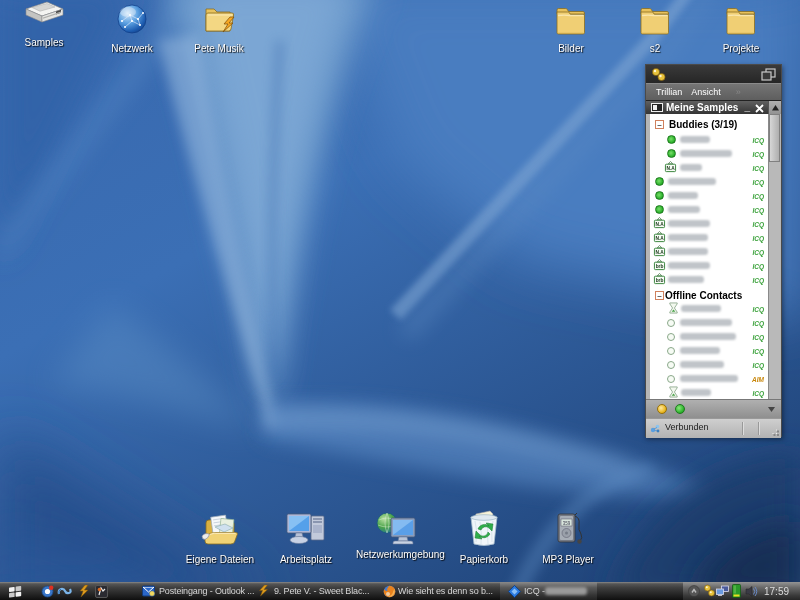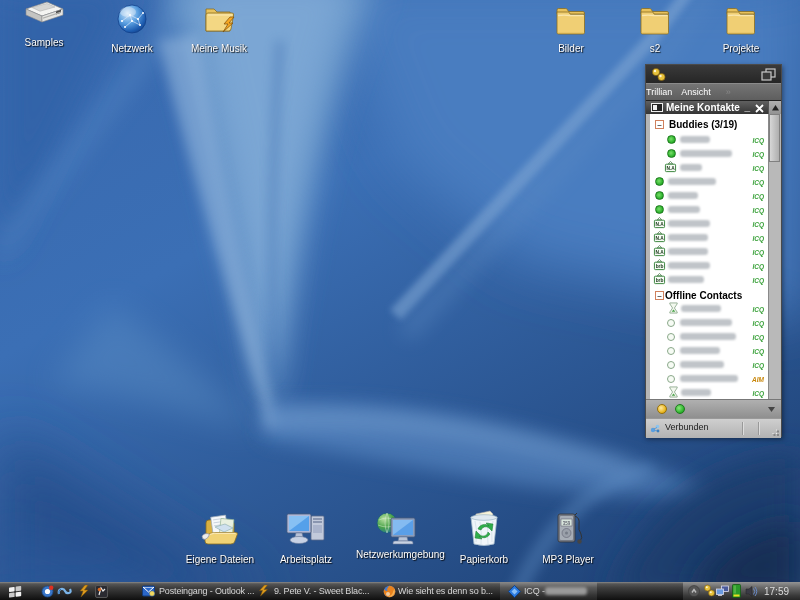--- a/index.html
+++ b/index.html
@@ -3,21 +3,21 @@
 *{margin:0;padding:0;box-sizing:border-box}
 html,body{width:800px;height:600px;overflow:hidden;font-family:"Liberation Sans",sans-serif}
 #desk{position:absolute;left:0;top:0;width:800px;height:600px}
 .di{position:absolute;text-align:center;color:#fff;font-size:10px}
 .di .lb{color:#fff;text-shadow:1px 1px 1px rgba(0,0,0,.85),0 0 1px rgba(0,0,0,.4);white-space:nowrap}
 #tb{position:absolute;left:0;top:582px;width:800px;height:18px;background:linear-gradient(to bottom,#8a8a8a 0,#565656 10%,#3e3e3e 32%,#252525 68%,#0f0f0f 100%);color:#ddd;font-size:10px}
 .di svg{display:block;margin:0 auto}
 .di .lb{margin-top:1px}
 #tw{position:absolute;left:645px;top:64px;width:137px;height:373px;border:1px solid #4a4a4a;background:#9c9c9c;box-shadow:1px 2px 5px rgba(0,0,0,.45)}
 #tw .tit{height:18px;background:linear-gradient(#3a3a3a,#262626);position:relative}
-#tw .mnu{height:17px;background:linear-gradient(#757575,#5e5e5e);color:#fff;font-size:9px;padding-left:0;display:flex;align-items:center;gap:9px;border-top:1px solid #8a8a8a}
+#tw .mnu{height:17px;background:linear-gradient(#757575,#5e5e5e);color:#fff;font-size:9px;padding-left:10px;display:flex;align-items:center;gap:9px;border-top:1px solid #8a8a8a}
 #tw .cap{height:14px;background:linear-gradient(#606060,#343434);color:#fff;font-size:10px;font-weight:bold;display:flex;align-items:center;position:relative;border-top:1px solid #222}
 #tw .body{height:285px;background:#b5b5b5;position:relative}
 #tw .list{position:absolute;left:4px;top:0;width:118px;height:285px;background:#fff;overflow:hidden}
 .trow{position:absolute;left:0;width:118px;height:14px}
 .gball{position:absolute;width:9px;height:9px;border-radius:50%;background:radial-gradient(circle at 3px 3px,#7ade6a,#2eb32e 60%,#1a8a1a);border:1px solid #1d7a1d;top:2px}
 .oball{position:absolute;width:8px;height:8px;border-radius:50%;background:#f6fbf4;border:1px solid #8aa88a;top:3px}
 .blob{position:absolute;height:7px;top:3px;border-radius:3px;background:#c0c4c9;filter:blur(1.3px)}
 .icqlab{position:absolute;right:4px;top:4px;font-size:6.5px;font-style:italic;font-weight:bold;color:#3ba23b;letter-spacing:0}
 .shead{position:absolute;left:0;width:118px;height:14px;font-size:10px;font-weight:bold;color:#000}
 .mbox{position:absolute;left:5px;top:1px;width:9px;height:9px;background:#fff;border:1px solid #d0805c;font-size:8px;line-height:7px;text-align:center;color:#333}
@@ -112,21 +112,21 @@
 </svg>
 <div class="lb" style="margin-top:8px">Netzwerk</div>
 </div>
 <div class="di" style="left:179px;top:3px;width:80px">
 <svg width="38" height="34" viewBox="0 0 38 34">
 <path d="M6,6 L14,6 L17,9 L30,9 L30,28 L6,28 Z" fill="#e8c35e" stroke="#8a6d20" stroke-width="0.8"></path>
 <path d="M6,12 Q6,10 8,10 L32,10 Q34,10 33.6,12 L31,26 Q30.6,28 28.6,28 L6,28 Z" fill="#f3d783" stroke="#8a6d20" stroke-width="0.8"></path>
 <path d="M8,12 L32,12" stroke="#fbeab6" stroke-width="1" fill="none"></path>
 <path d="M30,14 L24,21 L28,21 L23,29 L33,20 L29,20 L34,14 Z" fill="#f7a823" stroke="#7a4a08" stroke-width="0.7"></path>
 </svg>
-<div class="lb" style="margin-top:6px">Meine Musik</div>
+<div class="lb" style="margin-top:6px">Pete Musik</div>
 </div>
 <div class="di" style="left:531px;top:4px;width:80px">
 <svg width="32" height="32" viewBox="0 0 32 32" class="fold">
       <use href="#folderdef"></use>
     </svg>
 <div class="lb" style="margin-top:7px">Bilder</div>
 </div>
 <div class="di" style="left:615px;top:4px;width:80px">
 <svg width="32" height="32" viewBox="0 0 32 32">
       <use href="#folderdef"></use>
@@ -250,21 +250,21 @@
 <div class="mnu">
       <span>Trillian</span>
       <span>Ansicht</span>
       <span style="color:#888;margin-left:6px;font-size:9px">»</span>
     </div>
 <div class="cap">
 <svg width="12" height="9" viewBox="0 0 12 9" style="margin-left:5px">
         <rect x="0.5" y="0.5" width="11" height="8" fill="#222" stroke="#eee" stroke-width="1"></rect>
         <rect x="2" y="2" width="4" height="5" fill="#eee"></rect>
       </svg>
-<span style="margin-left:3px">Meine Kontakte</span>
+<span style="margin-left:3px">Meine Samples</span>
 <span style="position:absolute;right:31px;top:0px;font-weight:bold">_</span>
 <svg width="9" height="9" viewBox="0 0 9 9" style="position:absolute;right:17px;top:3px">
         <path d="M1,1 L8,8 M8,1 L1,8" stroke="#fff" stroke-width="1.8"></path>
       </svg>
 <span style="position:absolute;right:0;top:0;width:13px;height:14px;background:linear-gradient(#b0b0b0,#909090);border-left:1px solid #555"><svg width="13" height="14">
           <path d="M6.5,4 L10,9.5 L3,9.5 Z" fill="#222"></path>
         </svg></span>
 </div>
 <div class="body">
 <div class="list">

